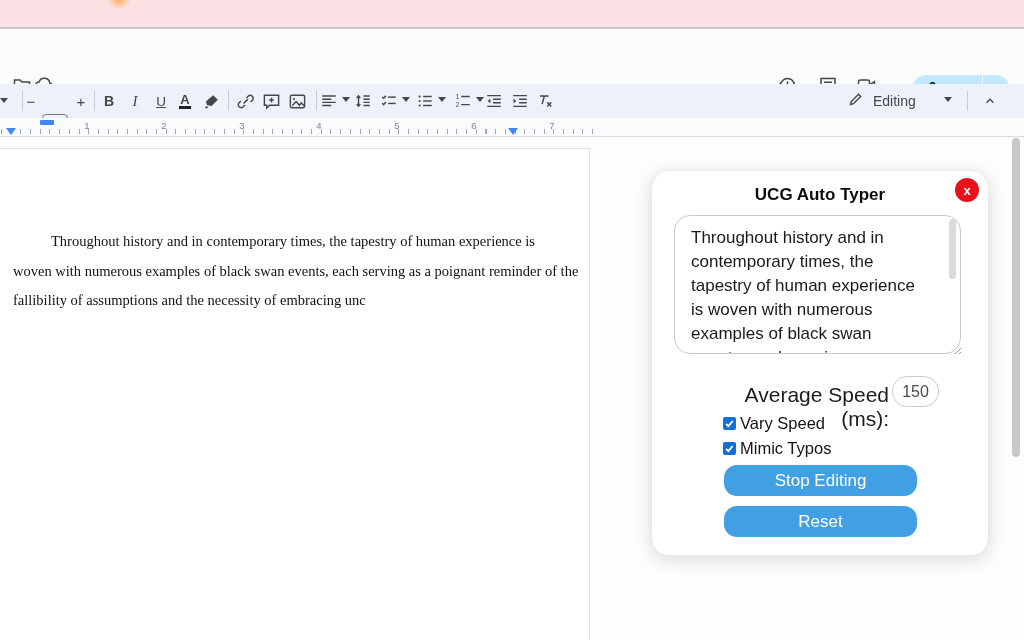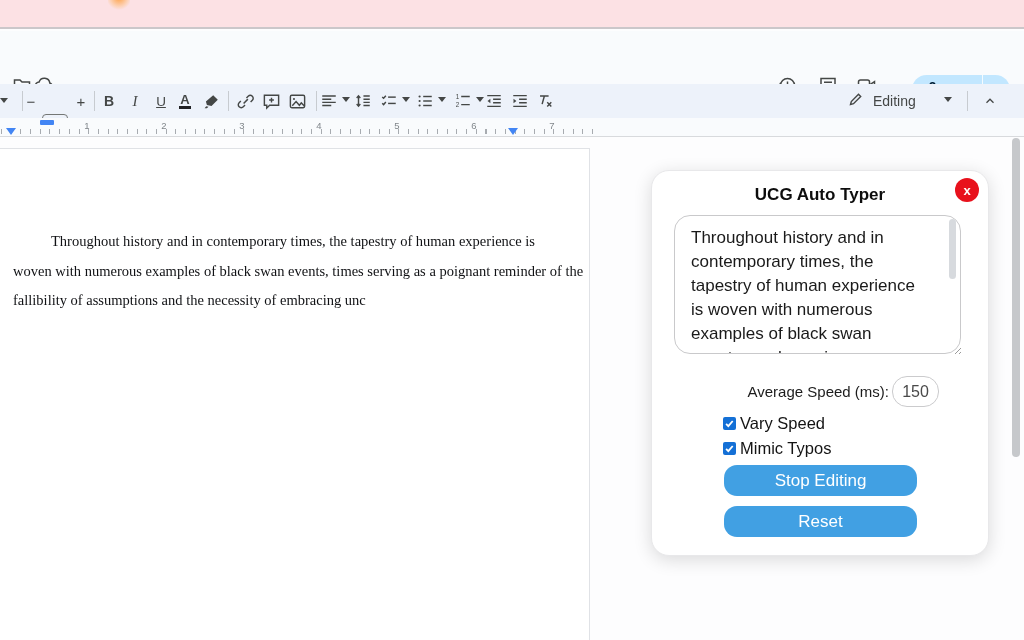--- a/index.html
+++ b/index.html
@@ -76,21 +76,21 @@
   .panel-textarea { position:absolute; left:22px; top:44px; width:287px; height:139px;
     border:1px solid #c9c9cb; border-radius:16px; padding:10px 34px 8px 16px;
     font-family:"Liberation Sans", sans-serif; font-size:17px; line-height:24px; color:#1a1a1a;
     resize:none; outline:none; overflow:hidden; background:#fff; }
   .ta-thumb { position:absolute; left:297px; top:48px; width:7px; height:60px; background:#d7dade;
     border-radius:4px; pointer-events:none; }
   .ta-resize { position:absolute; left:300px; top:174px; width:9px; height:9px; pointer-events:none;
     background:repeating-linear-gradient(135deg, transparent 0 2px, #9a9a9a 2px 3px); 
     clip-path:polygon(100% 0, 100% 100%, 0 100%); }
   .speed-label { position:absolute; left:60px; top:212px; width:177px; text-align:right;
-    font-size:15px; color:#1c1c1c; }
+    font-size:21px; color:#1c1c1c; }
   .speed-input { position:absolute; left:240px; top:205px; width:47px; height:31px;
     border:1.5px solid #cbcbcd; border-radius:15px; text-align:center; font-size:16px; color:#4a4a4a;
     font-family:"Liberation Sans", sans-serif; outline:none; background:#fff; }
   .check-row { position:absolute; left:71px; display:flex; align-items:center; gap:4px; }
   .checkbox { width:13px; height:13px; background:#1470d6; border-radius:2px; display:flex;
     align-items:center; justify-content:center; }
   .check-label { font-size:16.5px; color:#141414; }
   .panel-btn { position:absolute; left:72px; width:193px; height:31px; border:none; border-radius:13px;
     background:#41a0e3; color:#ffffff; font-size:17px; font-family:"Liberation Sans", sans-serif; }
 </style>
@@ -290,21 +290,21 @@
   <span class="ruler-num" style="left:552px;">7</span>
   <div class="marker-tri" style="left:6px;"></div>
   <div class="marker-bar"></div>
   <div class="marker-tri" style="left:508px;"></div>
 </div>
 
 <div class="canvas">
   <div class="page">
     <div class="doc-text">
       <span class="doc-line first">Throughout history and in contemporary times, the tapestry of human experience is</span>
-      <span class="doc-line">woven with numerous examples of black swan events, times serving as a poignant reminder of the</span>
+      <span class="doc-line">woven with numerous examples of black swan events, each serving as a poignant reminder of the</span>
       <span class="doc-line">fallibility of assumptions and the necessity of embracing unc</span>
     </div>
   </div>
 </div>
 
 <div class="page-scrollbar"></div>
 
 <div class="panel">
   <div class="panel-title">UCG Auto Typer</div>
   <button class="close-btn">x</button>

